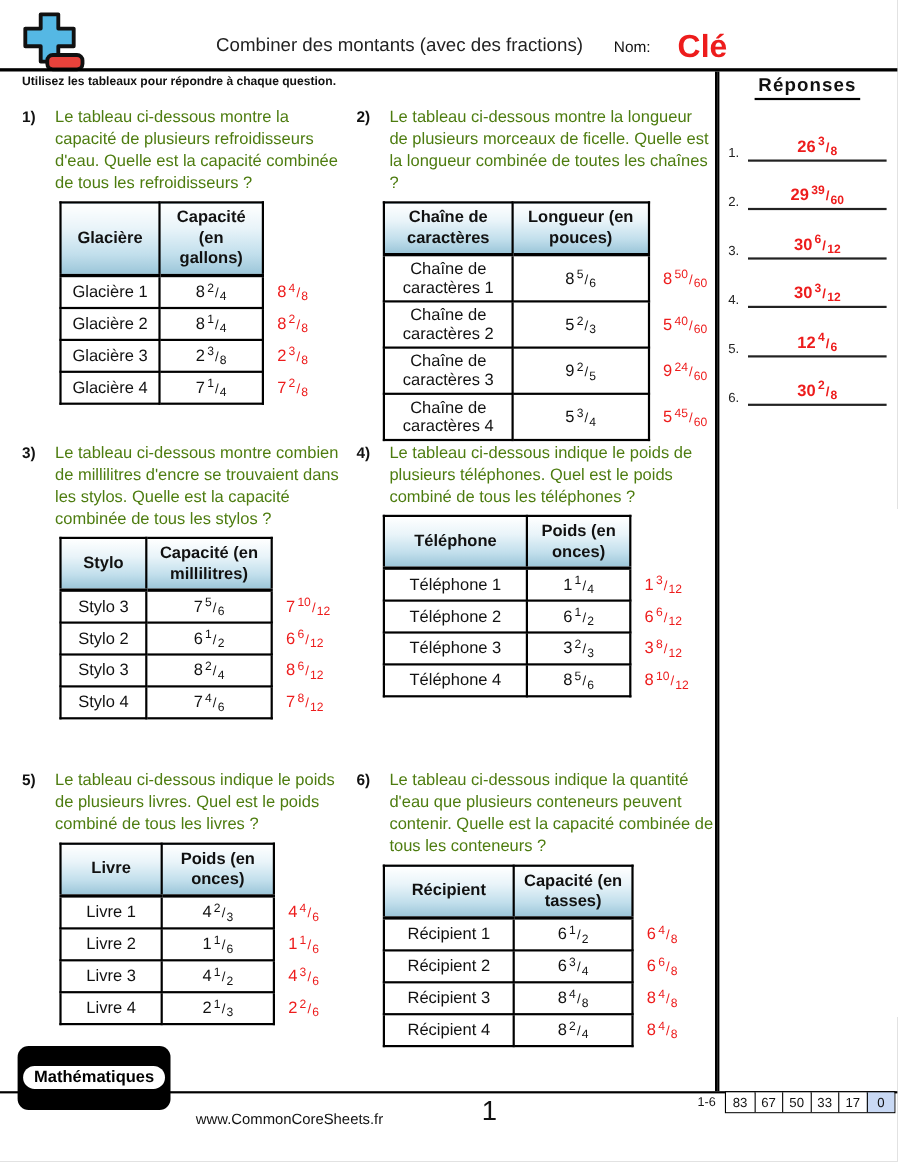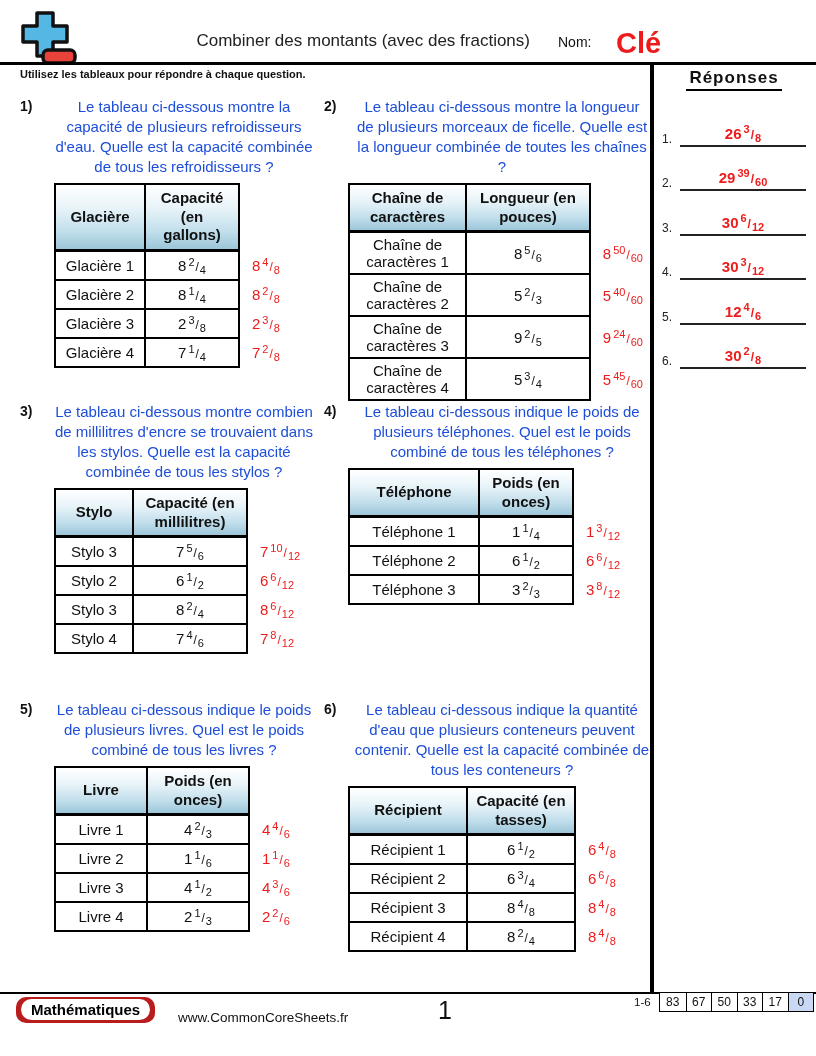--- a/index.html
+++ b/index.html
@@ -41,21 +41,21 @@
   
   .problem{position:absolute;}
   .p1{left:20px;  top:97px;  width:298px;}
   .p2{left:324px; top:97px;  width:326px;}
   .p3{left:20px;  top:402px; width:298px;}
   .p4{left:324px; top:402px; width:326px;}
   .p5{left:20px;  top:700px; width:298px;}
   .p6{left:324px; top:700px; width:326px;}
   .q{display:flex;}
   .qnum{width:30px; font-size:14px; font-weight:bold; padding-top:1px;}
-  .qtext{flex:1; text-align:center; font-size:15px; line-height:1.33; color:#1d4ed8;}
+  .qtext{flex:1; text-align:left; font-size:15px; line-height:1.33; color:#4d7c0f;}
   .tblwrap{margin-top:6px;}
   .p1 .tblwrap,.p3 .tblwrap,.p5 .tblwrap{margin-left:34px;}
   .p2 .tblwrap,.p4 .tblwrap,.p6 .tblwrap{margin-left:24px;}
 
   table.dtable{border-collapse:collapse; font-size:15px;}
   .dtable th,.dtable td{border:2px solid #000; text-align:center; vertical-align:middle; padding:3px 5px;}
   .dtable td{height:29px;}
   .dtable th{font-weight:bold; font-size:15px; line-height:1.25; padding:4px 5px;
              background:linear-gradient(180deg,var(--hdr-top) 0%,#e9f4f9 35%,#c2dfec 72%,var(--hdr-bot) 100%);
              border-bottom:3px solid #000;}
@@ -73,21 +73,21 @@
   .frac sup,.frac sub{position:relative; vertical-align:baseline; line-height:1; font-size:11px;}
   .frac sup{top:-5px; margin-left:2px;}
   .frac sub{top:3px;}
   .frac .fs{font-size:12px; padding:0 1px;}
   .frac .fw{font-size:15px;}
   .ans-frac sup{top:-6px;}
   .ans-frac sub{top:3px;}
 
   
   .footer-rule{position:absolute; left:0; top:992px; width:816px; height:2px; background:#000;}
-  .badge{position:absolute; left:16px; top:997px; background:#b91c1c; border-radius:10px; padding:4px 5px;}
+  .badge{position:absolute; left:16px; top:951px; background:#000000; border-radius:10px; padding:20px 5px;}
   .badge .pill{background:#fff; border-radius:16px; padding:2px 10px; font-size:15px; font-weight:bold; color:#000;}
   .site{position:absolute; left:178px; top:1010px; font-size:13.5px; color:#111;}
   .pagenum{position:absolute; left:420px; top:996px; width:50px; text-align:center; font-size:25px; font-weight:300;}
   .score-range{position:absolute; left:634px; top:996px; font-size:11.5px;}
   .scorebar{position:absolute; left:659px; top:992px; display:flex; border:1px solid #000;}
   .scorebox{width:25.5px; height:18px; border-left:1px solid #000; font-size:12px;
             display:flex; align-items:center; justify-content:center; background:#fff;}
   .scorebox:first-child{border-left:none;}
   .scorebox.hl{background:var(--score-hl);}
 </style>
@@ -274,20 +274,25 @@
         </tr>
         <tr>
           <td class="c1">Téléphone 2</td>
           <td class="c2 frac"><span class="fw">6</span><sup>1</sup><span class="fs">/</span><sub>2</sub></td>
           <td class="nc frac"><span class="fw">6</span><sup>6</sup><span class="fs">/</span><sub>12</sub></td>
         </tr>
         <tr>
           <td class="c1">Téléphone 3</td>
           <td class="c2 frac"><span class="fw">3</span><sup>2</sup><span class="fs">/</span><sub>3</sub></td>
           <td class="nc frac"><span class="fw">3</span><sup>8</sup><span class="fs">/</span><sub>12</sub></td>
+        </tr>
+        <tr>
+          <td class="c1">Téléphone 4</td>
+          <td class="c2 frac"><span class="fw">8</span><sup>5</sup><span class="fs">/</span><sub>6</sub></td>
+          <td class="nc frac"><span class="fw">8</span><sup>10</sup><span class="fs">/</span><sub>12</sub></td>
         </tr>
       </tbody>
         </table>
     </div>
   </section>
 
   <section class="problem p5">
     <div class="q">
       <span class="qnum">5)</span>
       <div class="qtext">Le tableau ci-dessous indique le poids de plusieurs livres. Quel est le poids combiné de tous les livres ?</div>

